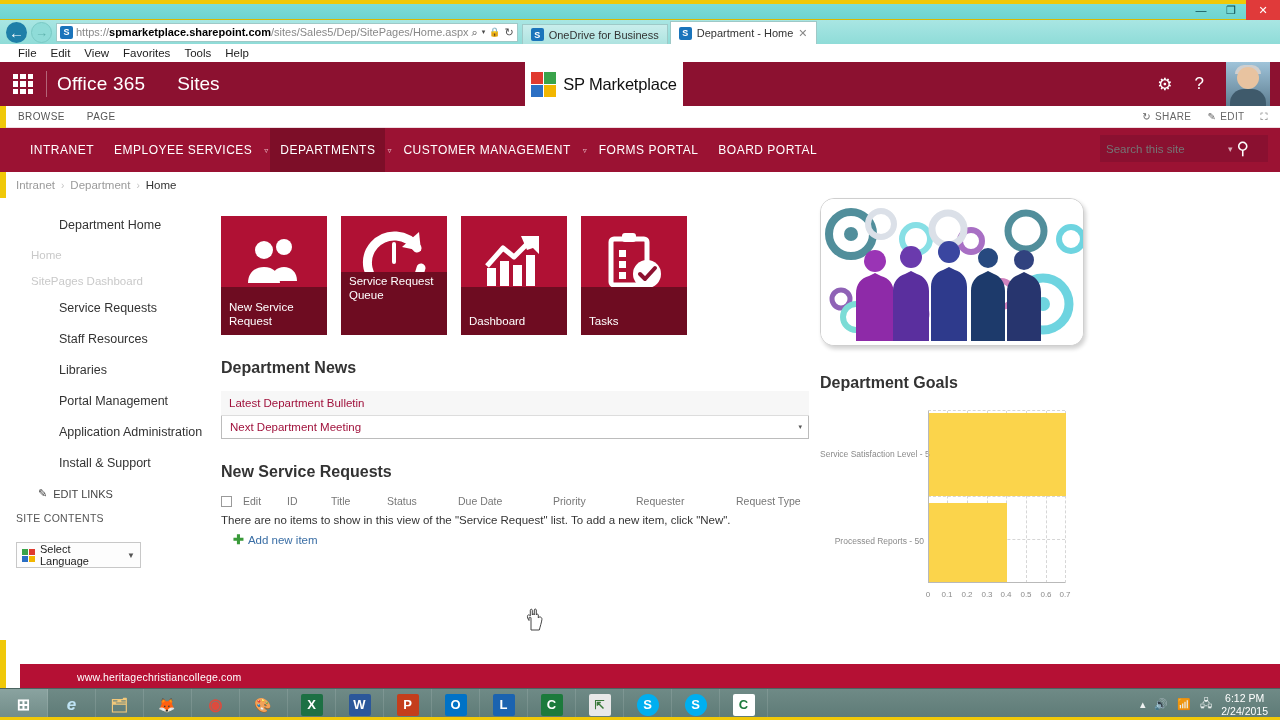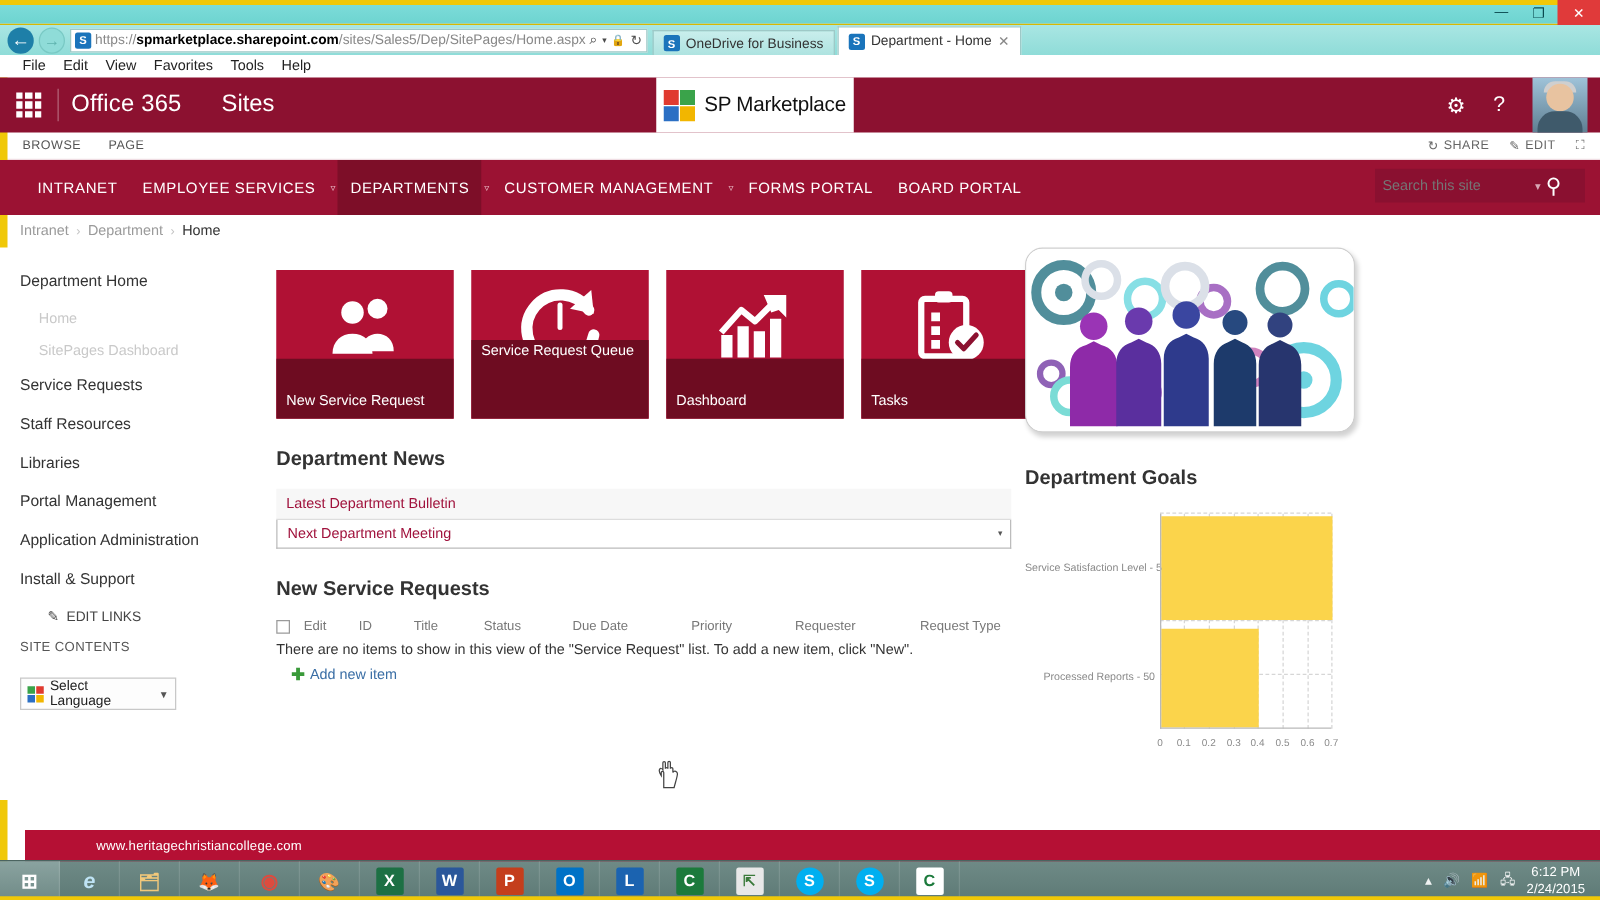--- a/index.html
+++ b/index.html
@@ -164,40 +164,40 @@
   }
   #breadcrumb .crumb { cursor: pointer; }
   #breadcrumb .crumb.cur { color: #333; }
   #breadcrumb .sep { color: #c4c4c4; font-size: 10px; }
 
   
   #pagebody { position: relative; height: 442px; background: #fff; display: flex; }
 
   
   #sidebar { width: 205px; padding: 20px 0 0 16px; flex: 0 0 205px; }
-  .sb-item { font-size: 12.5px; color: #333; margin-bottom: 17px; cursor: pointer; }
+  .sb-item { font-size: 12.5px; color: #333; margin-bottom: 17px; cursor: pointer; margin-left: 43px; }
   .sb-sub { font-size: 11.5px; color: #c9c9c9; margin: 0 0 14px 15px; cursor: pointer; }
   .sb-edit { font-size: 11px; color: #444; margin: 4px 0 12px 22px; display: flex; align-items: center; gap: 6px; cursor: pointer; }
   .sb-sc { font-size: 10.5px; color: #555; letter-spacing: .3px; margin-bottom: 18px; cursor: pointer; }
   #langbox {
     width: 125px; height: 21px; border: 1px solid #c8c8c8; background: #fdfdfd;
     display: flex; align-items: center; gap: 5px; padding: 12px 5px; font-size: 11px; color: #222; cursor: pointer;
   }
   .gicon { width: 13px; height: 13px; display: grid; grid-template-columns: 1fr 1fr; grid-template-rows: 1fr 1fr; gap: 1px; }
   .gicon i:nth-child(1){background:#3aa34a;} .gicon i:nth-child(2){background:#e03a2f;}
   .gicon i:nth-child(3){background:#2b6fc4;} .gicon i:nth-child(4){background:#f2b600;}
   #langbox .lcaret { margin-left: auto; font-size: 8px; color: #555; }
 
   
   #main { flex: 1; padding: 18px 0 0 16px; position: relative; }
 
   
   #tiles { display: flex; gap: 14px; }
   .tile {
-    width: 142px; height: 119px; position: relative; overflow: hidden; cursor: pointer;
+    width: 106px; height: 119px; position: relative; overflow: hidden; cursor: pointer;
     background: #b01134;
   }
   .tile .tglyph {
     position: absolute; left: 0; right: 0; top: 8px; height: 74px;
     display: flex; align-items: center; justify-content: center;
   }
   .tile .tband {
     position: absolute; left: 0; right: 0; bottom: 0; height: 48px;
     background: #6e0c21;
   }

